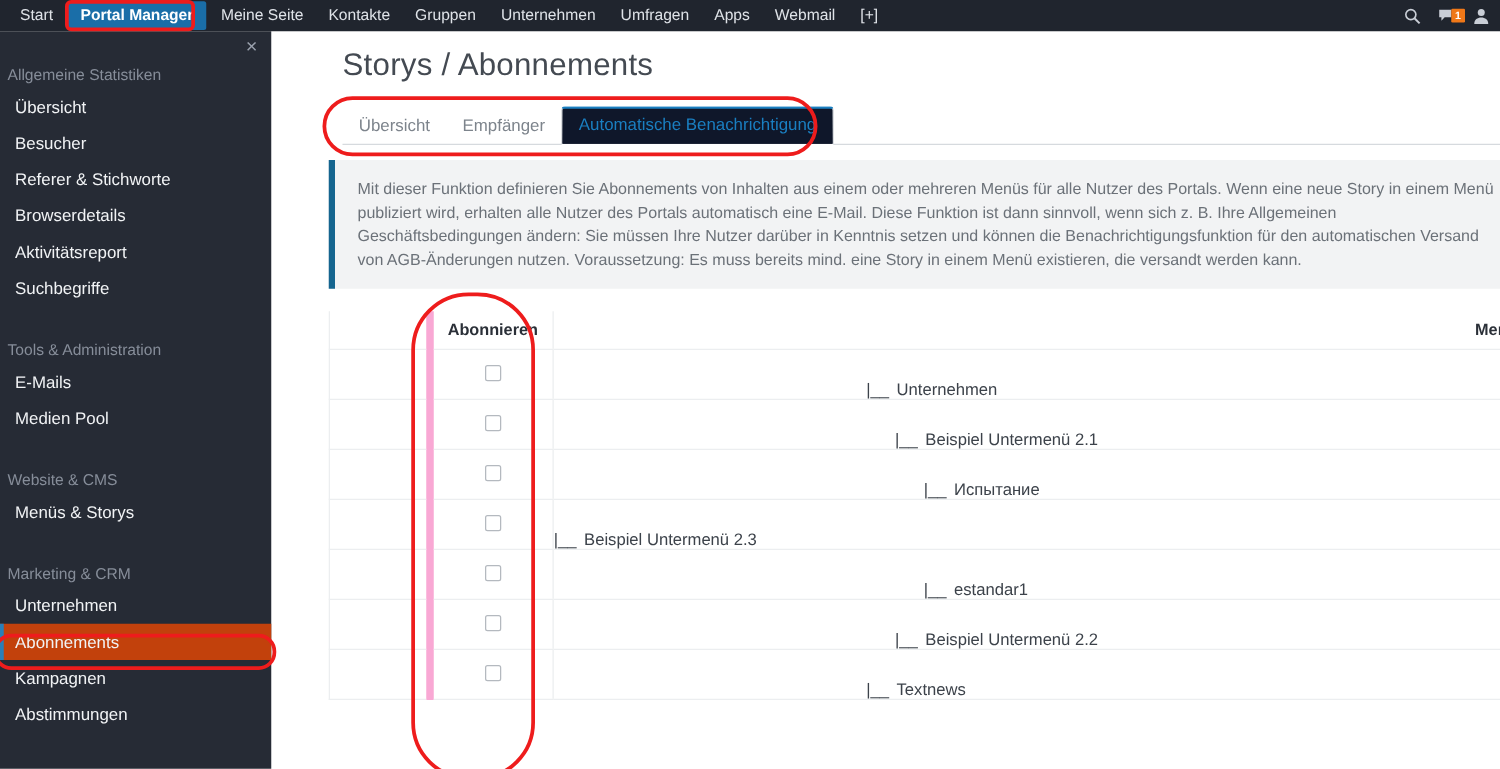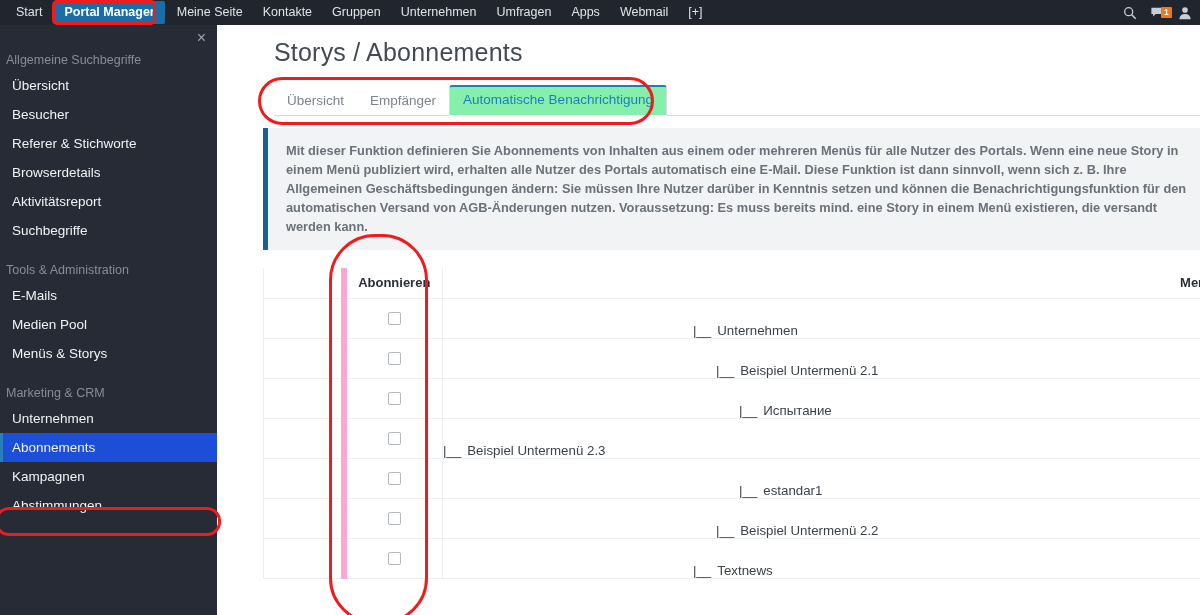--- a/index.html
+++ b/index.html
@@ -56,31 +56,31 @@
     z-index: 20;
   }
   #sidebar-close {
     position: absolute; right: 11px; top: 5px;
     color: #9aa1ad; font-size: 16px; line-height: 1;
     cursor: pointer;
   }
   .side-group {
     color: #868d99; font-size: 12.5px;
     padding: 0 0 0 6px;
-    margin-top: 18px; margin-bottom: 4px;
+    margin-top: 28px; margin-bottom: 4px;
   }
   .side-group.first { margin-top: 28px; }
   .side-item {
     color: #f1f3f5; font-size: 13.5px;
     padding: 7px 0 7px 12px;
     cursor: pointer;
     position: relative;
   }
   .side-item.active {
-    background: #1d4ed8;
+    background: #c2410c;
   }
   .side-item.active::before {
     content: ""; position: absolute; left: 0; top: 0; bottom: 0;
     width: 3px; background: #2a7fb8;
   }
 
   
   #main {
     position: absolute; top: 25px; left: 231px;
     width: 983px; height: 590px;
@@ -105,21 +105,21 @@
     height: 1px; background: #d6dade;
   }
   .tab {
     font-size: 13.5px; color: #7d848c;
     padding: 6px 13px 7px 13px;
     cursor: pointer; position: relative;
     line-height: 16px;
   }
   .tab.active {
     color: #1a7fc1;
-    background: #86efac;
+    background: #0f172a;
     border: 1px solid #d6dade;
     border-top: 2px solid #1a7fc1;
     border-bottom: 1px solid #ffffff;
     border-radius: 3px 3px 0 0;
     padding: 5px 13px 7px 13px;
     z-index: 2;
   }
 
   
   #infobox {
@@ -127,21 +127,20 @@
     margin-left: 32px;
     width: 951px;
     background: #f2f3f4;
     border-left: 5px solid #15658f;
     padding: 13px 16px 14px 18px;
   }
   #infobox p {
     margin: 0;
     font-size: 12.8px; line-height: 19px;
     color: #6b7178;
-    font-weight: bold;
   }
 
   
   #table-wrap {
     margin: 18px 0 0 32px;
     width: 951px;
   }
   table { border-collapse: collapse; width: 100%; }
   th, td {
     border-bottom: 1px solid #eceef0;
@@ -220,30 +219,31 @@
           <circle cx="8" cy="4.6" r="3.2" fill="currentColor"></circle>
           <path d="M1.6 15 c0-4 2.9-5.9 6.4-5.9 s6.4 1.9 6.4 5.9 z" fill="currentColor"></path>
         </svg>
     </span>
   </div>
 </div>
 
 <div id="sidebar">
   <div id="sidebar-close">×</div>
   <div id="sidebar-body">
-      <div class="side-group first">Allgemeine Suchbegriffe</div>
+      <div class="side-group first">Allgemeine Statistiken</div>
       <div class="side-item">Übersicht</div>
       <div class="side-item">Besucher</div>
       <div class="side-item">Referer &amp; Stichworte</div>
       <div class="side-item">Browserdetails</div>
       <div class="side-item">Aktivitätsreport</div>
       <div class="side-item">Suchbegriffe</div>
       <div class="side-group">Tools &amp; Administration</div>
       <div class="side-item">E-Mails</div>
       <div class="side-item">Medien Pool</div>
+      <div class="side-group">Website &amp; CMS</div>
       <div class="side-item">Menüs &amp; Storys</div>
       <div class="side-group">Marketing &amp; CRM</div>
       <div class="side-item">Unternehmen</div>
       <div class="side-item active">Abonnements</div>
       <div class="side-item">Kampagnen</div>
       <div class="side-item">Abstimmungen</div>
     </div>
 </div>
 
 <div id="main">

